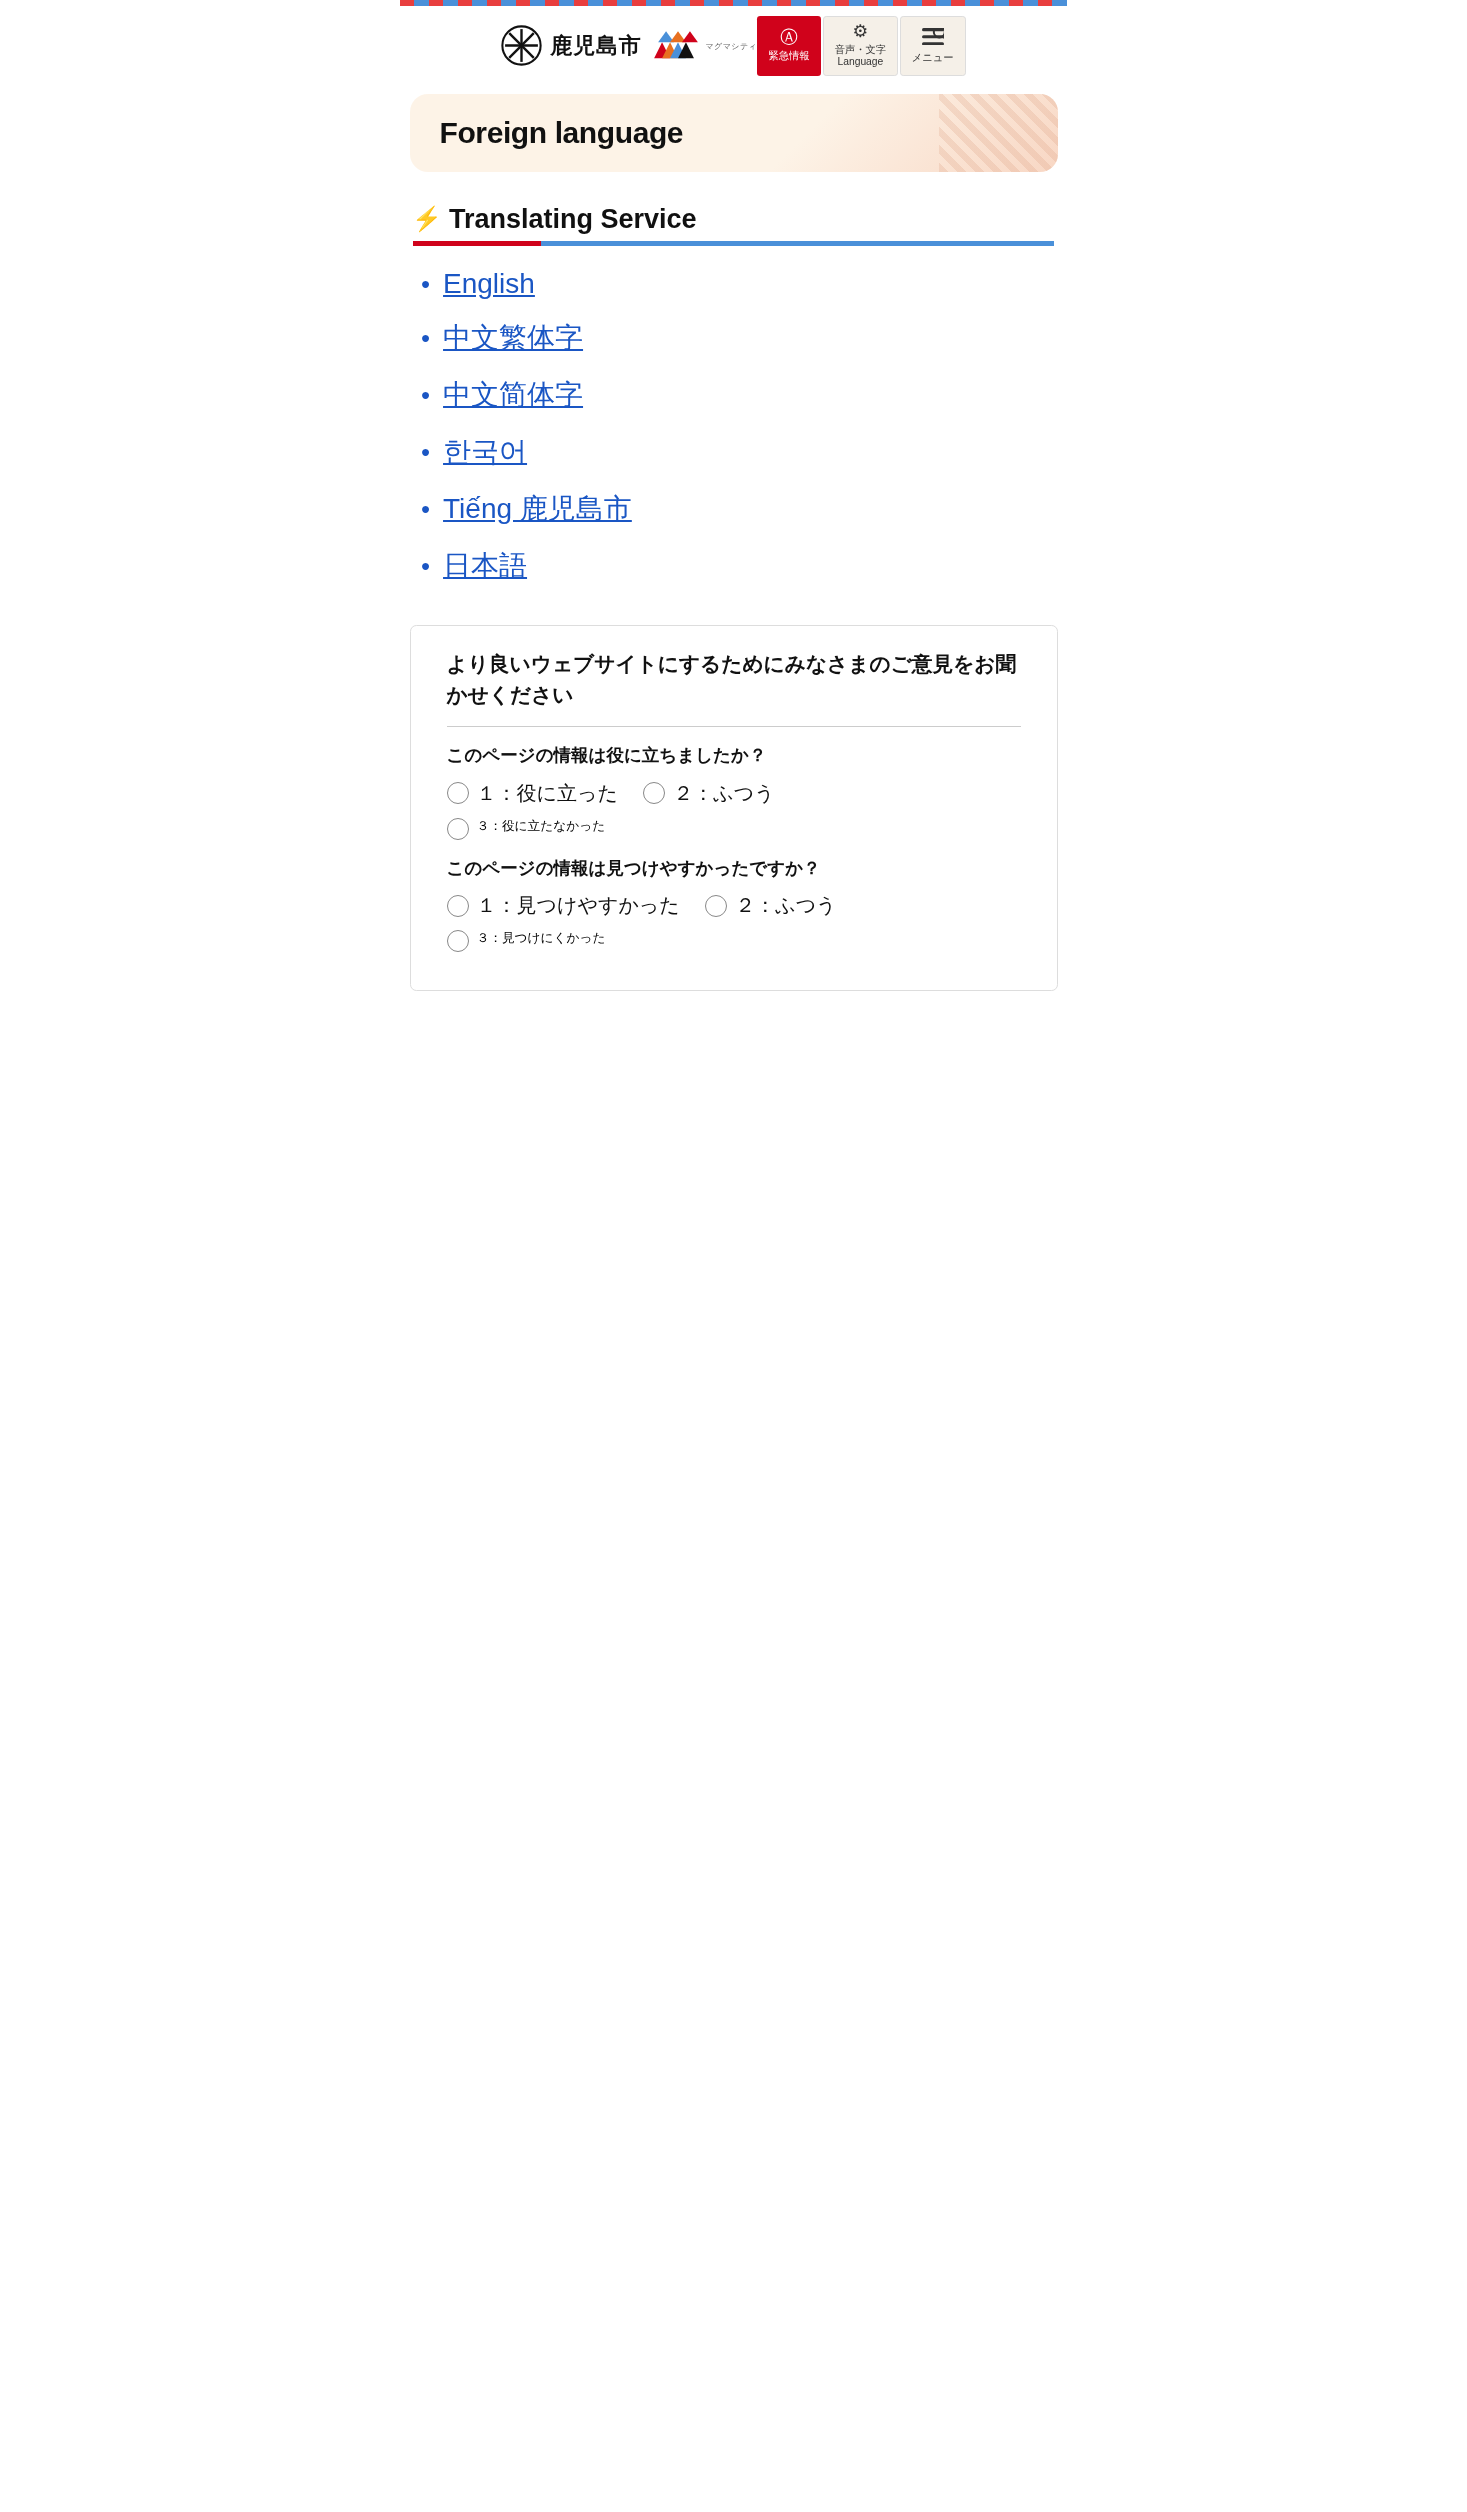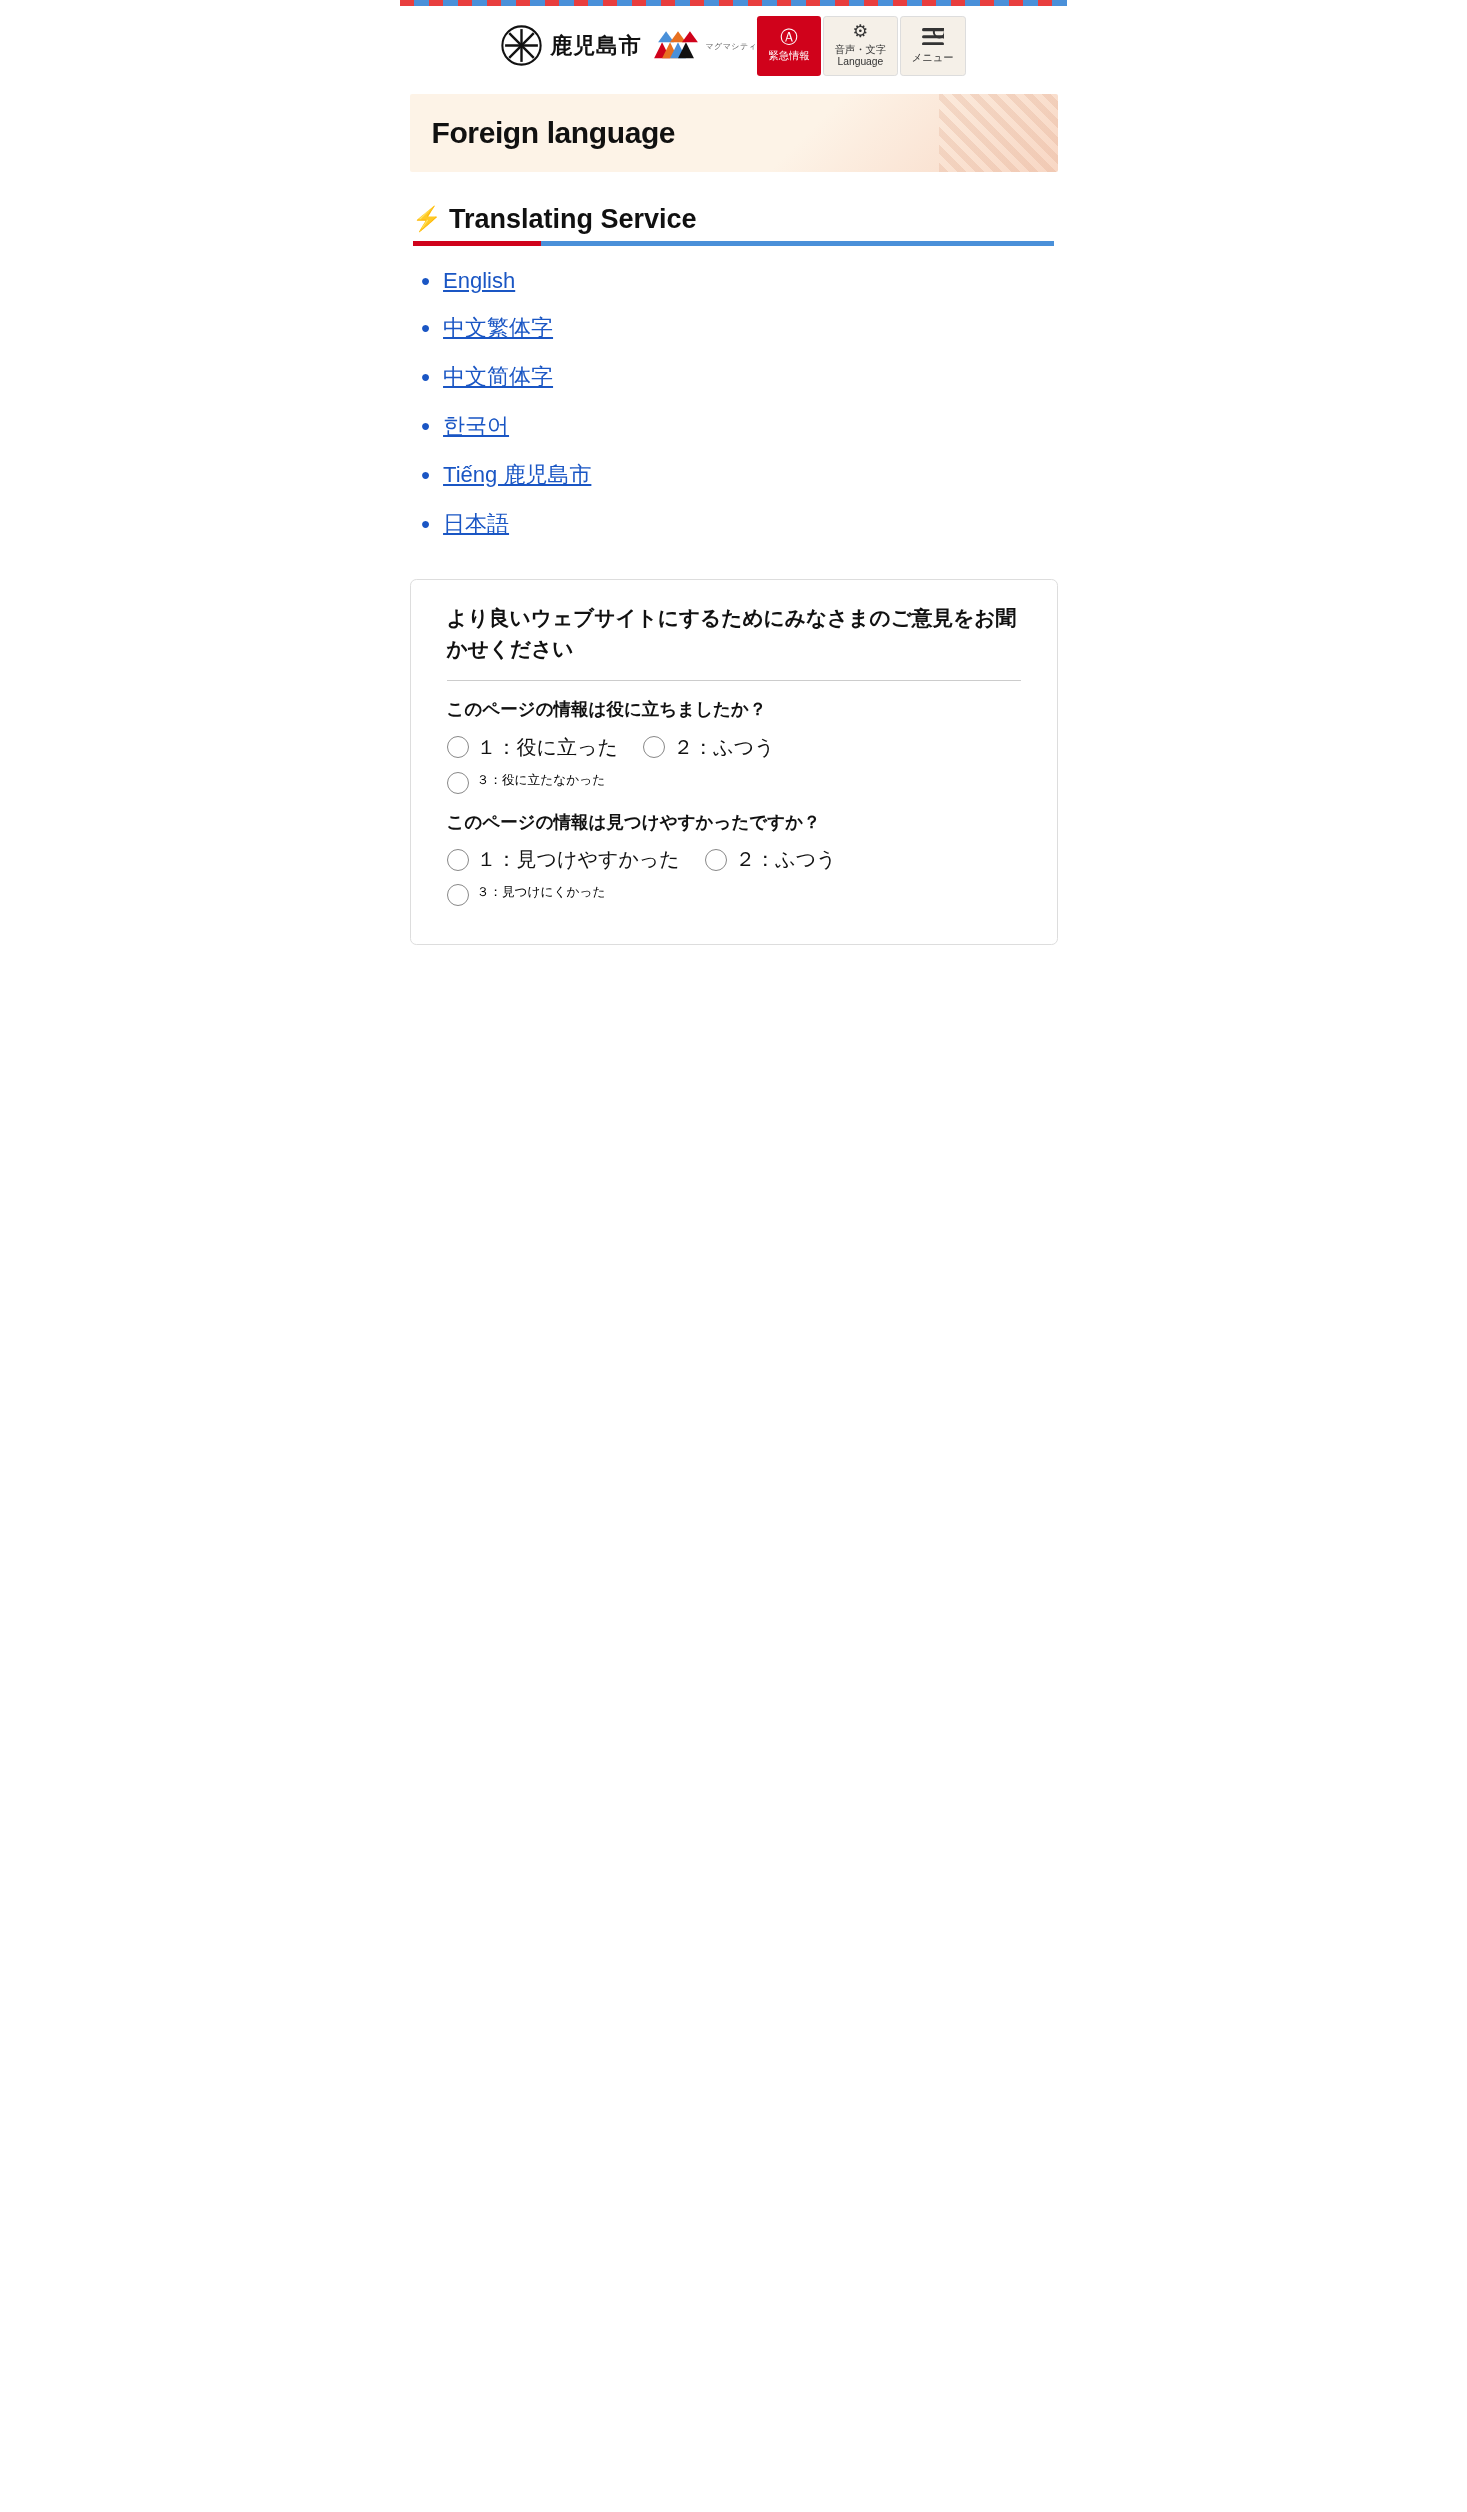--- a/index.html
+++ b/index.html
@@ -115,22 +115,22 @@
     .header-btn .btn-label {
       font-size: 10.3px;
       line-height: 1.2;
       text-align: center;
     }
 
     
     .hero-banner {
       background: linear-gradient(135deg, #fdf3e7 60%, #f8d7c4 100%);
       margin: 8px 9.5px;
-      padding: 22px 22px;
-      border-radius: 2px;
+      padding: 22px 30px;
+      border-radius: 18px;
       position: relative;
       overflow: hidden;
     }
 
     .hero-banner::after {
       content: '';
       position: absolute;
       right: -8px;
       top: 50%;
       transform: translateY(-50%);
@@ -198,21 +198,21 @@
     .language-list li::before {
       content: '●';
       color: #1a56c4;
       font-size: 16px;
       flex-shrink: 0;
     }
 
     .language-list li a {
       color: #1a56c4;
       text-decoration: underline;
-      font-size: 22px;
+      font-size: 28px;
     }
 
     
     .feedback-box {
       margin: 8px 9.5px 24px;
       border: 0.8px solid #ddd;
       border-radius: 6.4px;
       padding: 22px 36px;
       background: #fff;
     }

